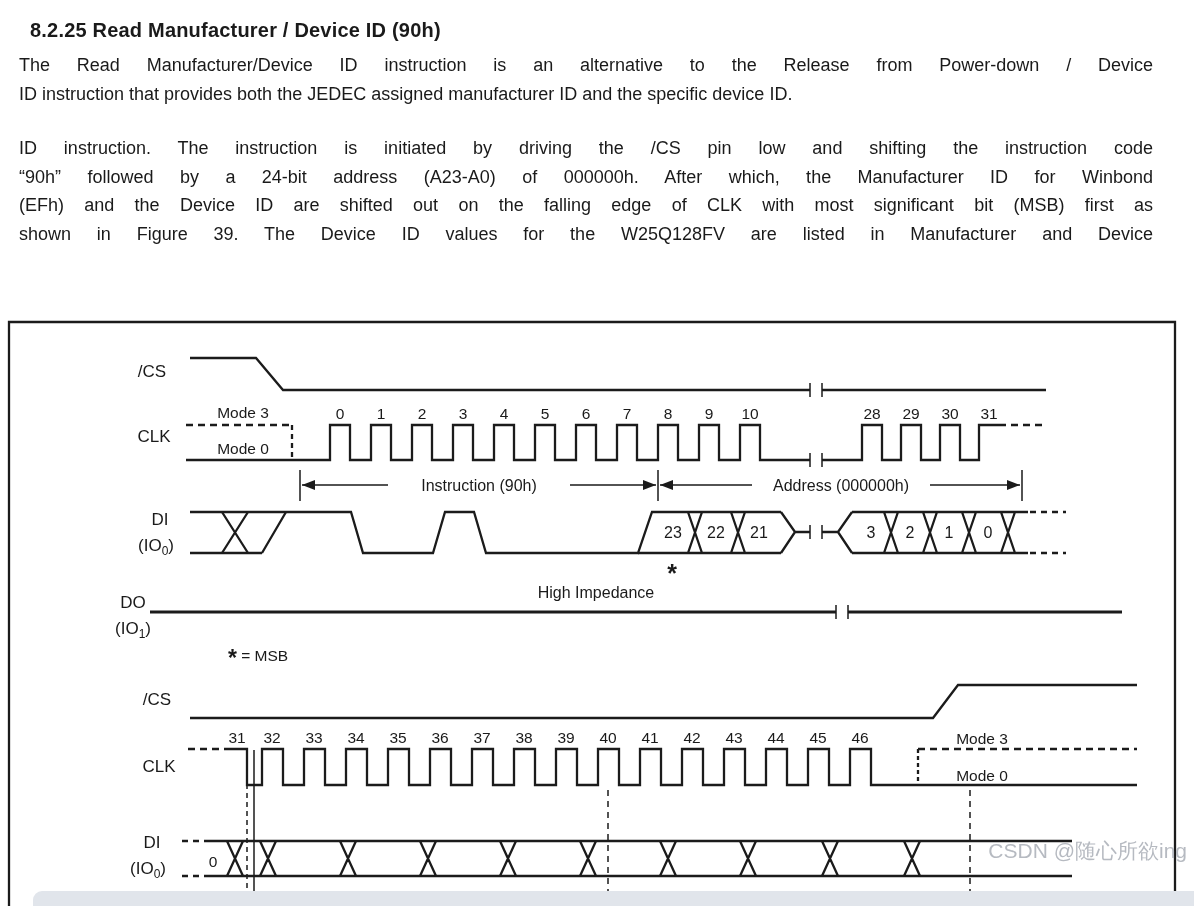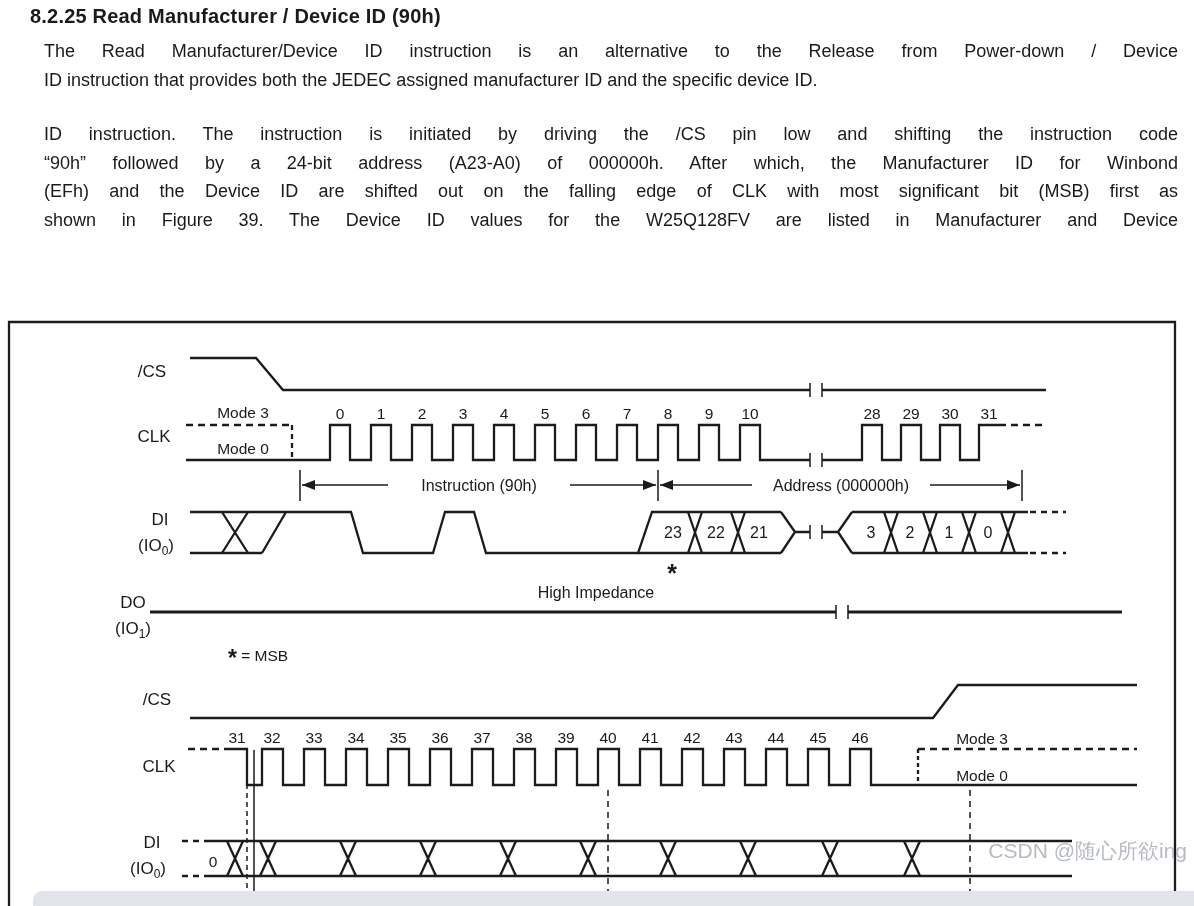--- a/index.html
+++ b/index.html
@@ -1,21 +1,21 @@
 <!DOCTYPE html>
 <html><head>
 <meta charset="utf-8">
 <style>
   html,body{margin:0;padding:0}
   body{
     width:1194px;height:906px;position:relative;overflow:hidden;background:#ffffff;
     font-family:"Liberation Sans",sans-serif;color:#1a1a1a;
   }
-  .heading{font-size:20px;font-weight:bold;margin:5px 0 0 30px;letter-spacing:.2px}
-  .para{width:1134px;margin-left:44px;font-size:18px;line-height:28.6px}
+  .heading{font-size:20px;font-weight:bold;margin:19px 0 0 30px;letter-spacing:.2px}
+  .para{width:1134px;margin-left:19px;font-size:18px;line-height:28.6px}
   .para.first{margin-top:9px}
   .para.second{margin-top:26px}
   .jline{text-align:justify;text-align-last:justify;height:28.6px;overflow:hidden}
   .jline.last{text-align-last:left}
   .figure{position:absolute;left:0;top:320px;width:1194px;height:462px}
   svg text{fill:#1a1a1a}
   .wave{stroke:#1b1b1b;stroke-width:2.3;fill:none;stroke-linejoin:miter;stroke-linecap:butt}
   .thick{stroke-width:3.1}
   .thin{stroke-width:1.5}
   .lbl{font-size:17px}

